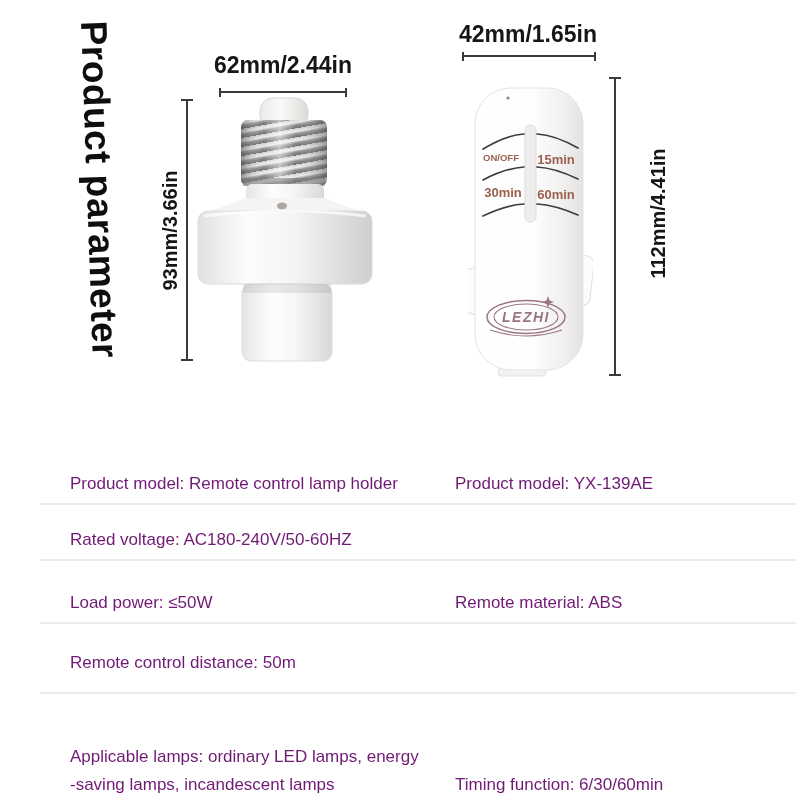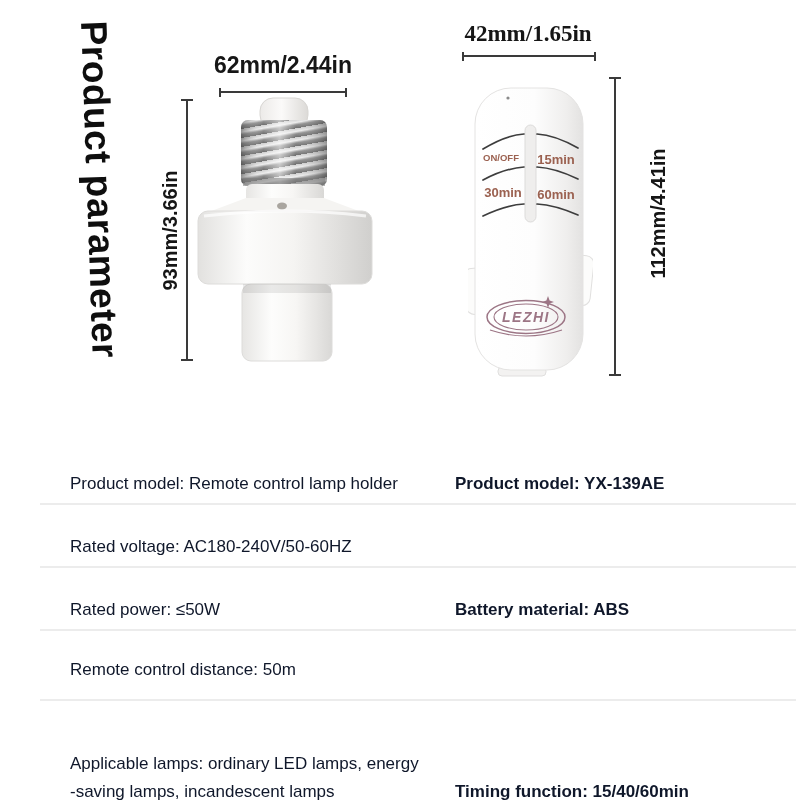--- a/index.html
+++ b/index.html
@@ -35,27 +35,27 @@
   .dim-line-v .cap.end{bottom:-1px;}
 
   
   .spec-table{position:absolute;left:40px;top:469px;width:756px;}
   .spec-row{
     display:flex;align-items:flex-end;
     border-bottom:2px solid #ececec;
     padding-bottom:5px;box-sizing:border-box;
   }
   .spec-row.r1{height:36px;}
-  .spec-row.r2{height:63px;}
+  .spec-row.r2{height:56px;}
   .spec-row.r3{height:63px;}
   .spec-row.r4{height:70px;padding-bottom:15px;}
   .spec-row.r5{height:112px;}
-  .spec-cell{font-size:17px;line-height:28px;color:#0f172a;white-space:pre-line;}
+  .spec-cell{font-size:17px;line-height:28px;color:#701a75;white-space:pre-line;}
   .spec-cell.left{flex:0 0 415px;padding-left:30px;box-sizing:border-box;}
-  .spec-cell.right{flex:1;font-weight:bold;}
+  .spec-cell.right{flex:1;}
 
   svg text{font-family:"Liberation Sans", sans-serif;}
 </style>
 </head>
 <body>
 
 <div class="page-title">Product parameter</div>
 
 <div class="dim-label" style="left:208px;top:52px;width:150px;">62mm/2.44in</div>
 <div class="dim-line-h" style="left:220px;top:91px;width:126px;">
@@ -114,21 +114,21 @@
   <path d="M56,106 L134,106 L182,124 L8,124 Z" fill="#f5f4f2"></path>
   <ellipse cx="92" cy="114" rx="5" ry="3.4" fill="#a9a59f"></ellipse>
 
   <rect x="8" y="119" width="174" height="73" rx="10" fill="url(#drumGrad)" stroke="#dddcda" stroke-width="1"></rect>
   <path d="M14,124 Q95,114 176,124" fill="none" stroke="#ffffff" stroke-width="3" opacity="0.7"></path>
 
   <rect x="52" y="192" width="90" height="77" rx="9" fill="url(#whiteGrad)" stroke="#dddcda" stroke-width="1"></rect>
   <rect x="53" y="192" width="88" height="9" fill="#000000" opacity="0.08"></rect>
 </svg>
 
-<div class="dim-label" style="left:453px;top:21px;width:150px;font-family:Liberation Serif, serif;">42mm/1.65in</div>
+<div class="dim-label" style="left:453px;top:21px;width:150px;">42mm/1.65in</div>
 <div class="dim-line-h" style="left:463px;top:55px;width:132px;">
   <span class="tick start"></span>
   <span class="tick end"></span>
 </div>
 <div class="dim-line-v" style="left:614px;top:78px;height:297px;">
   <span class="cap start"></span>
   <span class="cap end"></span>
 </div>
 <div class="dim-label vert" style="left:568px;top:202px;width:180px;">112mm/4.41in</div>
 
@@ -177,24 +177,24 @@
 
 <div class="spec-table">
   <div class="spec-row r1">
     <div class="spec-cell left">Product model: Remote control lamp holder</div>
     <div class="spec-cell right">Product model: YX-139AE</div>
   </div>
   <div class="spec-row r2">
     <div class="spec-cell left">Rated voltage: AC180-240V/50-60HZ</div>
   </div>
   <div class="spec-row r3">
-    <div class="spec-cell left">Rated power: ≤50W</div>
-    <div class="spec-cell right">Battery material: ABS</div>
+    <div class="spec-cell left">Load power: ≤50W</div>
+    <div class="spec-cell right">Remote material: ABS</div>
   </div>
   <div class="spec-row r4">
     <div class="spec-cell left">Remote control distance: 50m</div>
   </div>
   <div class="spec-row r5">
     <div class="spec-cell left">Applicable lamps: ordinary LED lamps, energy
 -saving lamps, incandescent lamps</div>
-    <div class="spec-cell right">Timing function: 15/40/60min</div>
+    <div class="spec-cell right">Timing function: 6/30/60min</div>
   </div>
 </div>
 
 </body></html>

